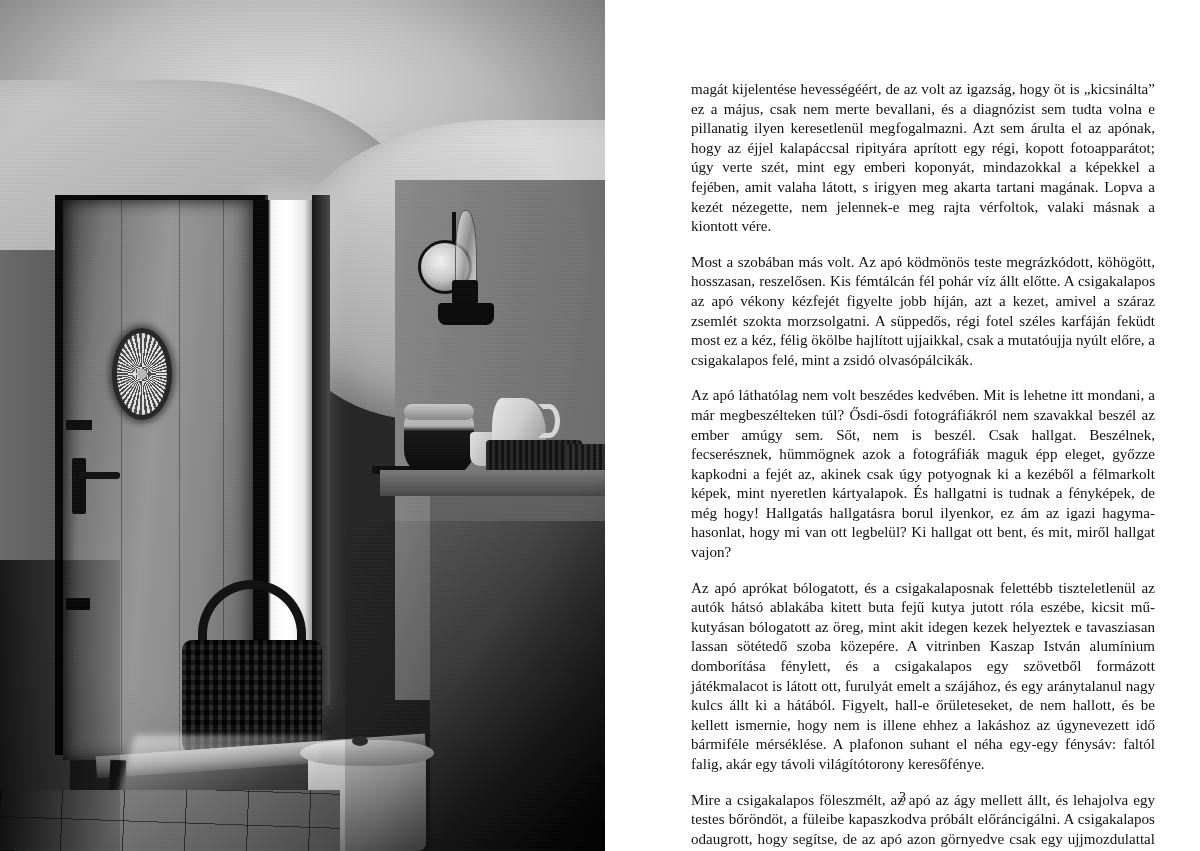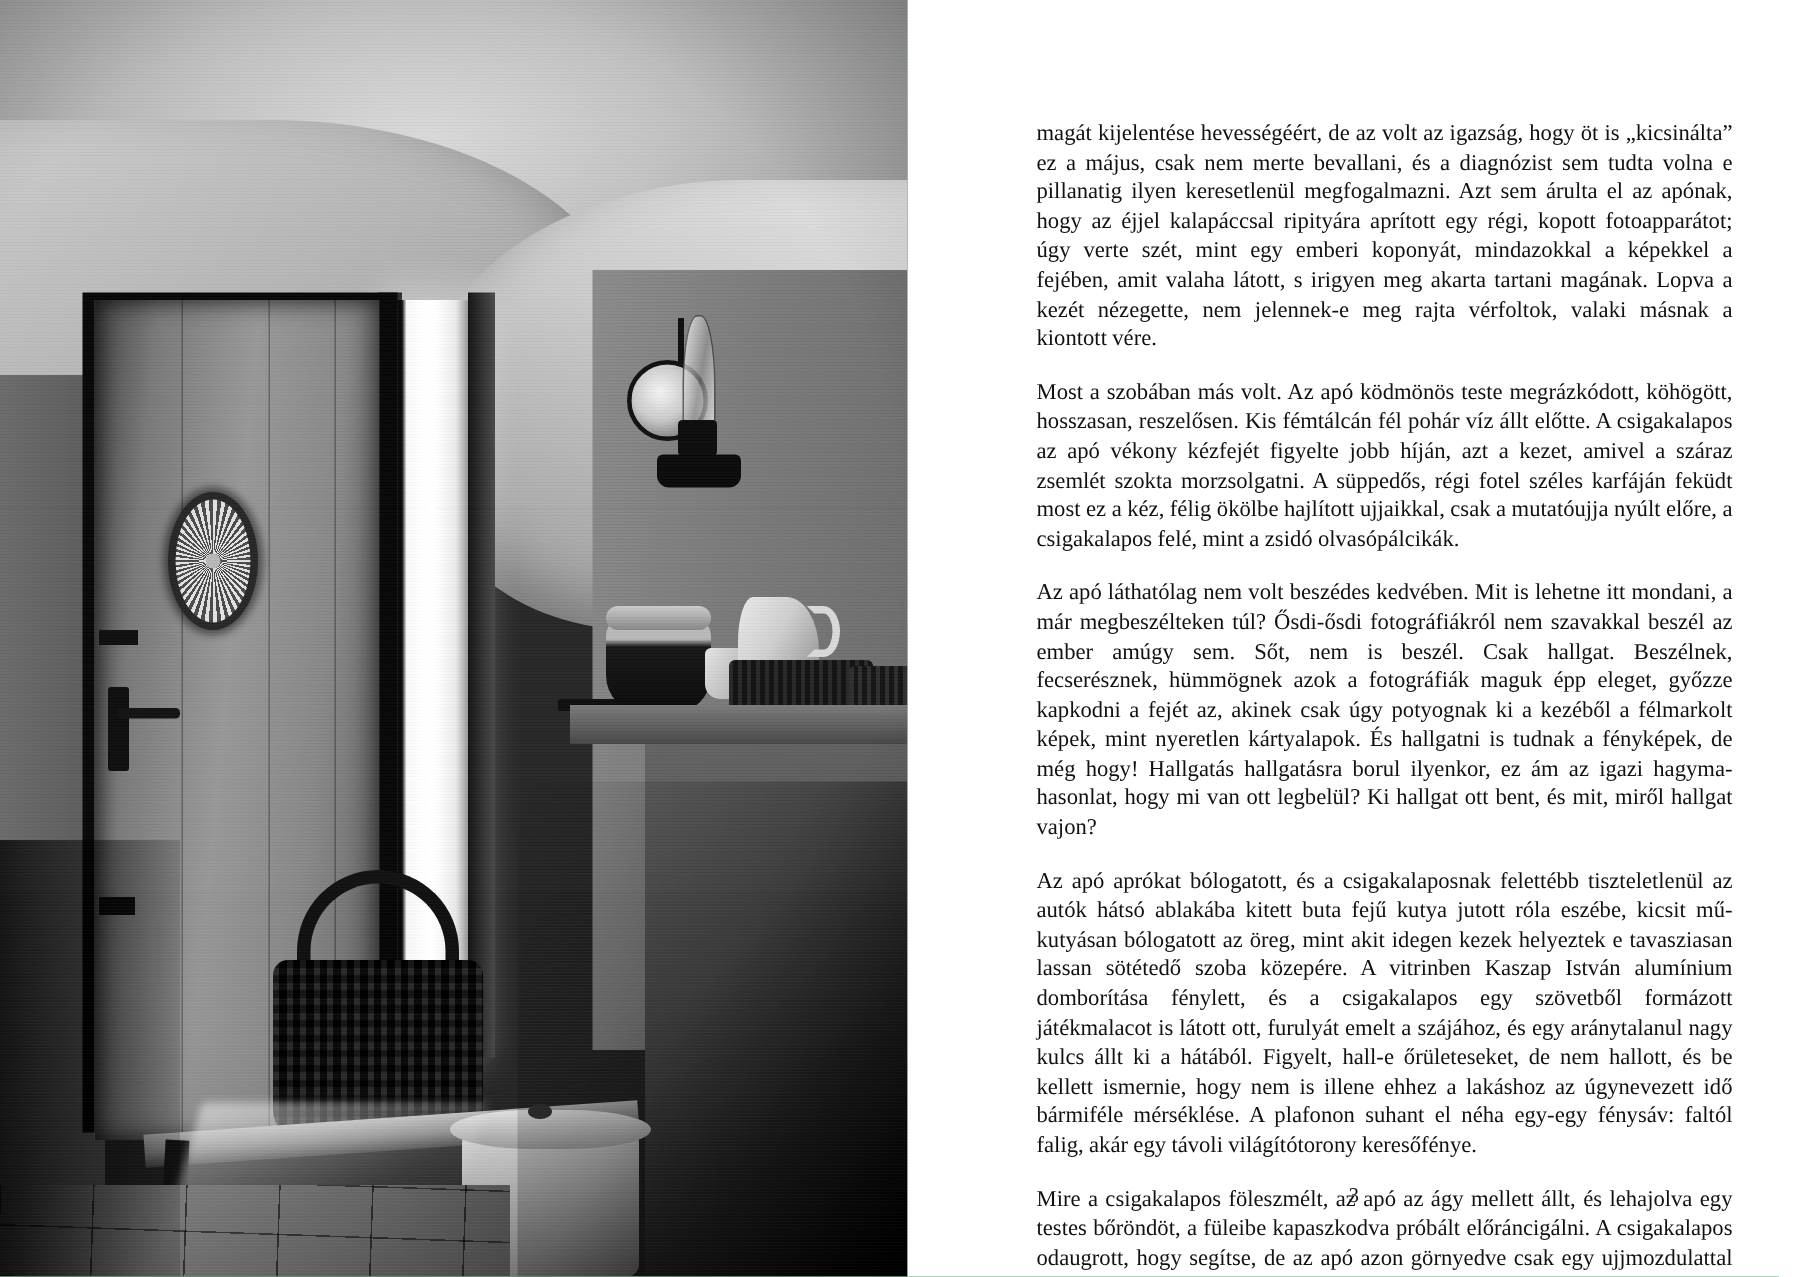--- a/index.html
+++ b/index.html
@@ -11,21 +11,21 @@
   body {
     width: 1200px;
     height: 851px;
     overflow: hidden;
     font-family: "Liberation Serif", "DejaVu Serif", serif;
   }
   .spread {
     position: relative;
     width: 1200px;
     height: 851px;
-    background: #22c55e;
+    background: #7f1d1d;
     display: flex;
   }
 
   
   .page-left {
     position: relative;
     width: 605px;
     height: 851px;
     overflow: hidden;
     background: #000;

